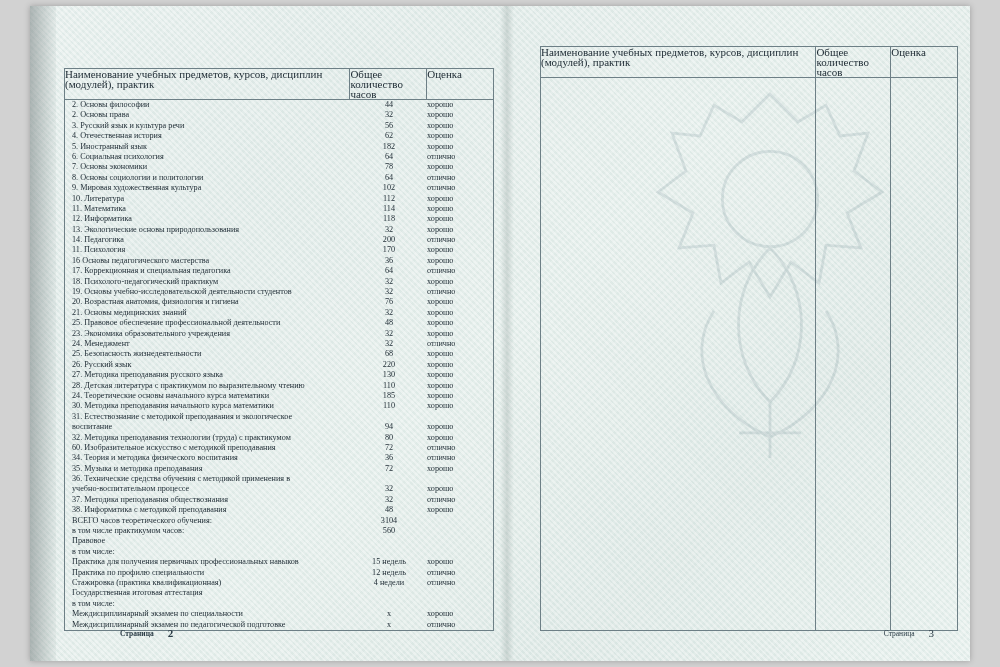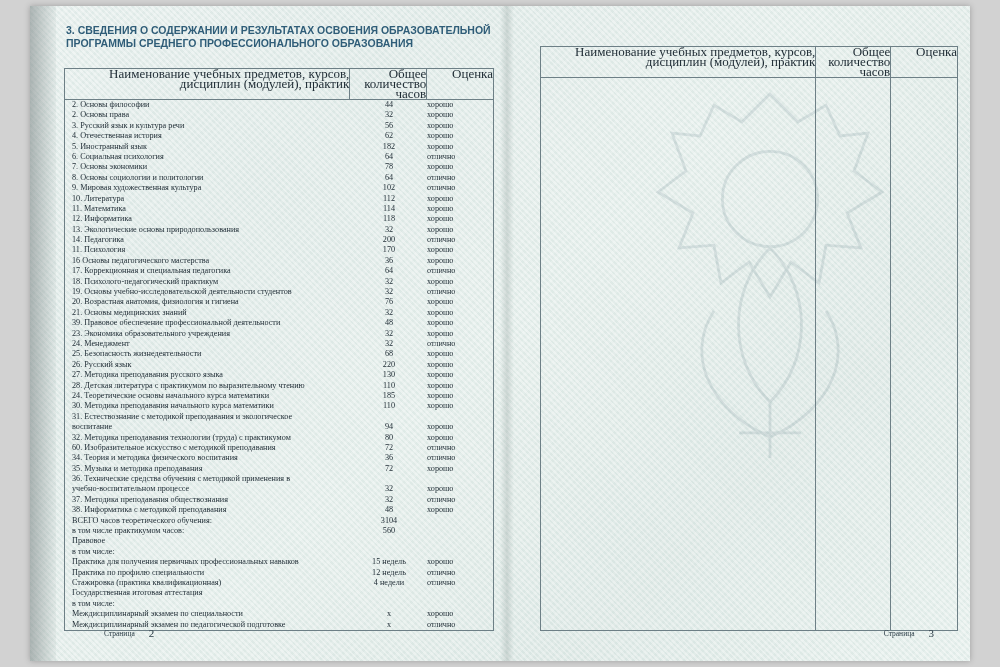--- a/index.html
+++ b/index.html
@@ -111,22 +111,22 @@
     border-collapse: collapse;
     font-size: 8.2px;
     color: #1d2a33;
   }
   .tbl td, .tbl th {
     border: 1px solid #6d7f86;
     padding: 0;
     vertical-align: top;
   }
   .hdr-cell {
-    text-align: right;
-    font-size: 13px;
+    text-align: left;
+    font-size: 11px;
     line-height: 10px;
     padding: 4px 2px;
     font-weight: normal;
   }
   .col-name { width: 286px; }
   .col-hours { width: 76px; }
   .col-mark { width: 66px; }
 
   .rows-wrap { position: relative; }
   .row-line {
@@ -188,21 +188,21 @@
     font-size: 8px;
     font-family: "Liberation Serif", serif;
     color: #2a3b45;
   }
   .footer .lbl { font-size: 7.5px; }
   .footer .num {
     font-size: 11px;
     margin-left: 14px;
     vertical-align: -1px;
   }
-  .footer-left { left: 40px; }
+  .footer-left { left: 56px; font-weight: bold; }
   .footer-right { right: 26px; margin-top: 48px; }
   .footer-right .num { margin-left: 14px; }
 </style>
 </head>
 <body>
 
 <div class="page">
   <div class="scan-bg"></div>
 
   <div class="sheet">
@@ -215,21 +215,20 @@
         <circle cx="100" cy="95" r="34"></circle>
         <path d="M100 130 C70 160 70 210 100 240 C130 210 130 160 100 130 Z"></path>
         <path d="M60 175 C40 205 55 245 100 265 C145 245 160 205 140 175"></path>
         <path d="M100 240 L100 280"></path>
         <path d="M78 262 L122 262"></path>
       </g>
     </svg>
 
 
     <div class="left-page">
-      <div class="section-title">3. СВЕДЕНИЯ О СОДЕРЖАНИИ И РЕЗУЛЬТАТАХ ОСВОЕНИЯ ОБРАЗОВАТЕЛЬНОЙ ПРОГРАММЫ СРЕДНЕГО ПРОФЕССИОНАЛЬНОГО ОБРАЗОВАНИЯ</div>
 
       <table class="tbl">
         <thead>
           <tr>
             <th class="hdr-cell col-name">Наименование учебных предметов, курсов, дисциплин (модулей), практик</th>
             <th class="hdr-cell col-hours">Общее количество часов</th>
             <th class="hdr-cell col-mark">Оценка</th>
           </tr>
         </thead>
         <tbody>
@@ -335,21 +334,21 @@
                     <div class="c-name">20. Возрастная анатомия, физиология и гигиена</div>
                     <div class="c-hours">76</div>
                     <div class="c-mark">хорошо</div>
                   </div>
                   <div class="row-line">
                     <div class="c-name">21. Основы медицинских знаний</div>
                     <div class="c-hours">32</div>
                     <div class="c-mark">хорошо</div>
                   </div>
                   <div class="row-line">
-                    <div class="c-name">39. Правовое обеспечение профессиональной деятельности</div>
+                    <div class="c-name">25. Правовое обеспечение профессиональной деятельности</div>
                     <div class="c-hours">48</div>
                     <div class="c-mark">хорошо</div>
                   </div>
                   <div class="row-line">
                     <div class="c-name">23. Экономика образовательного учреждения</div>
                     <div class="c-hours">32</div>
                     <div class="c-mark">хорошо</div>
                   </div>
                   <div class="row-line">
                     <div class="c-name">24. Менеджмент</div>

